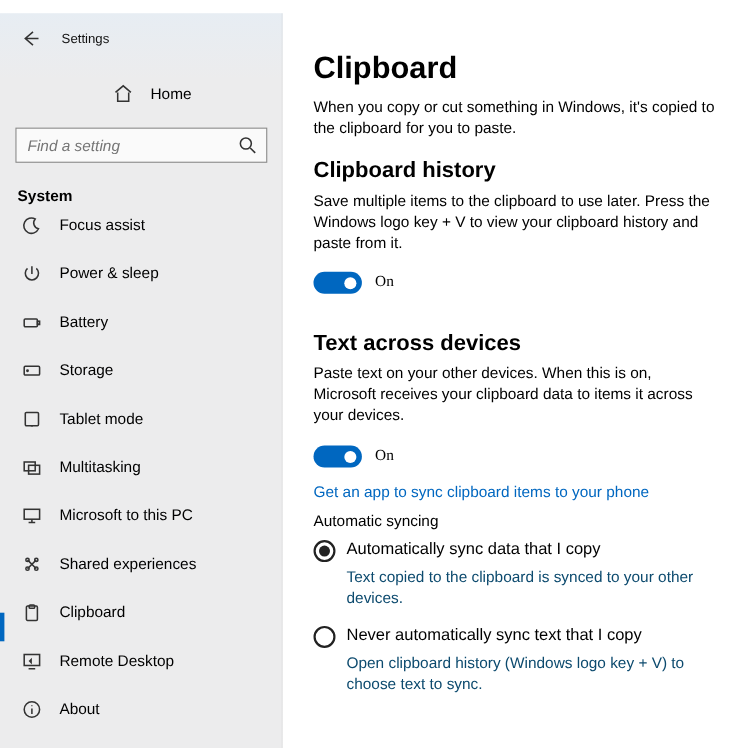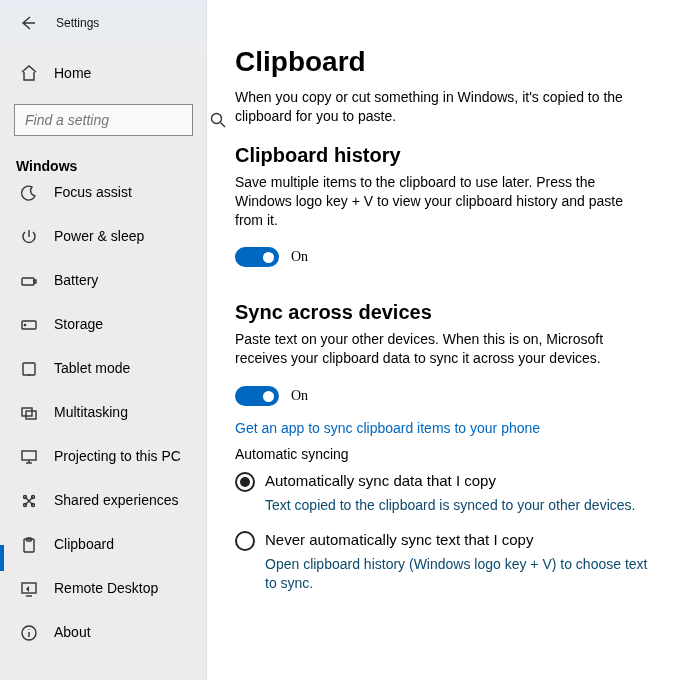--- a/index.html
+++ b/index.html
@@ -7,25 +7,26 @@
     margin: 0; padding: 0;
     width: 680px; height: 680px;
     font-family: "Segoe UI", Arial, sans-serif;
     font-size: 14px;
     color: #000;
     background: #fff;
     overflow: hidden;
   }
   .window { display: flex; width: 100%; height: 100%; }
   .sidebar {
-    width: 207px;
+    width: 257px;
     background: linear-gradient(180deg, #e7edf3 0%, #ececed 60px, #ececed 100%);
     border-right: 0;
     position: relative;
     padding-top: 6px;
+    margin-top: 12px;
   }
   .sidebar::after{
     content:"";
     position:absolute; right:0; top:0; bottom:0;
     width:1px; background: rgba(0,0,0,0.05);
   }
   .titlebar {
     display:flex; align-items:center;
     height: 34px;
     padding-left: 12px;
@@ -36,20 +37,21 @@
   .app-title {
     font-size: 12px;
     margin-left: 12px;
     color: #111;
   }
   .home-row {
     display:flex; align-items:center;
     height:38px;
     padding-left: 20px;
     margin-top: 14px;
+    justify-content: center;
   }
   .home-row .lbl { margin-left: 16px; font-size: 14px; }
   .search-box {
     margin: 12px 14px 16px 14px;
     height: 32px;
     border: 1px solid #888;
     background: #fafafa;
     display:flex; align-items:center;
     padding: 0 8px;
   }
@@ -175,21 +177,21 @@
     <div class="search-box">
       <input placeholder="Find a setting" style="">
       <span class="icon">
         <svg viewBox="0 0 18 18">
             <circle cx="7.5" cy="7.5" r="5"></circle>
             <path d="M11.5 11.5 L16 16"></path>
           </svg>
       </span>
     </div>
 
-    <div class="group-header">Windows</div>
+    <div class="group-header">System</div>
 
     <div class="nav">
 
       <div class="nav-item">
         <span class="icon">
           <svg viewBox="0 0 18 18">
               <path d="M12 3 A7 7 0 1 0 15 12 A5.5 5.5 0 0 1 12 3 Z"></path>
             </svg>
         </span>
         <span class="lbl">Focus assist</span>
@@ -246,21 +248,21 @@
       </div>
 
       <div class="nav-item">
         <span class="icon">
           <svg viewBox="0 0 18 18">
               <rect x="2" y="3" width="14" height="9"></rect>
               <path d="M6 15 H12"></path>
               <path d="M9 12 V15"></path>
             </svg>
         </span>
-        <span class="lbl">Projecting to this PC</span>
+        <span class="lbl">Microsoft to this PC</span>
       </div>
 
       <div class="nav-item">
         <span class="icon">
           <svg viewBox="0 0 18 18">
               <path d="M5 5 L13 13 M13 5 L5 13"></path>
               <circle cx="5" cy="5" r="1.5"></circle>
               <circle cx="13" cy="5" r="1.5"></circle>
               <circle cx="5" cy="13" r="1.5"></circle>
               <circle cx="13" cy="13" r="1.5"></circle>
@@ -308,22 +310,22 @@
     <h1 class="page-title">Clipboard</h1>
     <div class="para">When you copy or cut something in Windows, it's copied to the clipboard for you to paste.</div>
 
     <h2 class="section">Clipboard history</h2>
     <div class="para">Save multiple items to the clipboard to use later. Press the Windows logo key + V to view your clipboard history and paste from it.</div>
     <div class="toggle-row">
       <div class="toggle"></div>
       <div class="toggle-label">On</div>
     </div>
 
-    <h2 class="section" style="margin-top:34px">Sync across devices</h2>
-    <div class="para">Paste text on your other devices. When this is on, Microsoft receives your clipboard data to sync it across your devices.</div>
+    <h2 class="section" style="margin-top:34px">Text across devices</h2>
+    <div class="para">Paste text on your other devices. When this is on, Microsoft receives your clipboard data to items it across your devices.</div>
     <div class="toggle-row">
       <div class="toggle"></div>
       <div class="toggle-label">On</div>
     </div>
 
     <a class="link">Get an app to sync clipboard items to your phone</a>
 
     <div class="sublabel">Automatic syncing</div>
 
     <div class="radio-opt">

